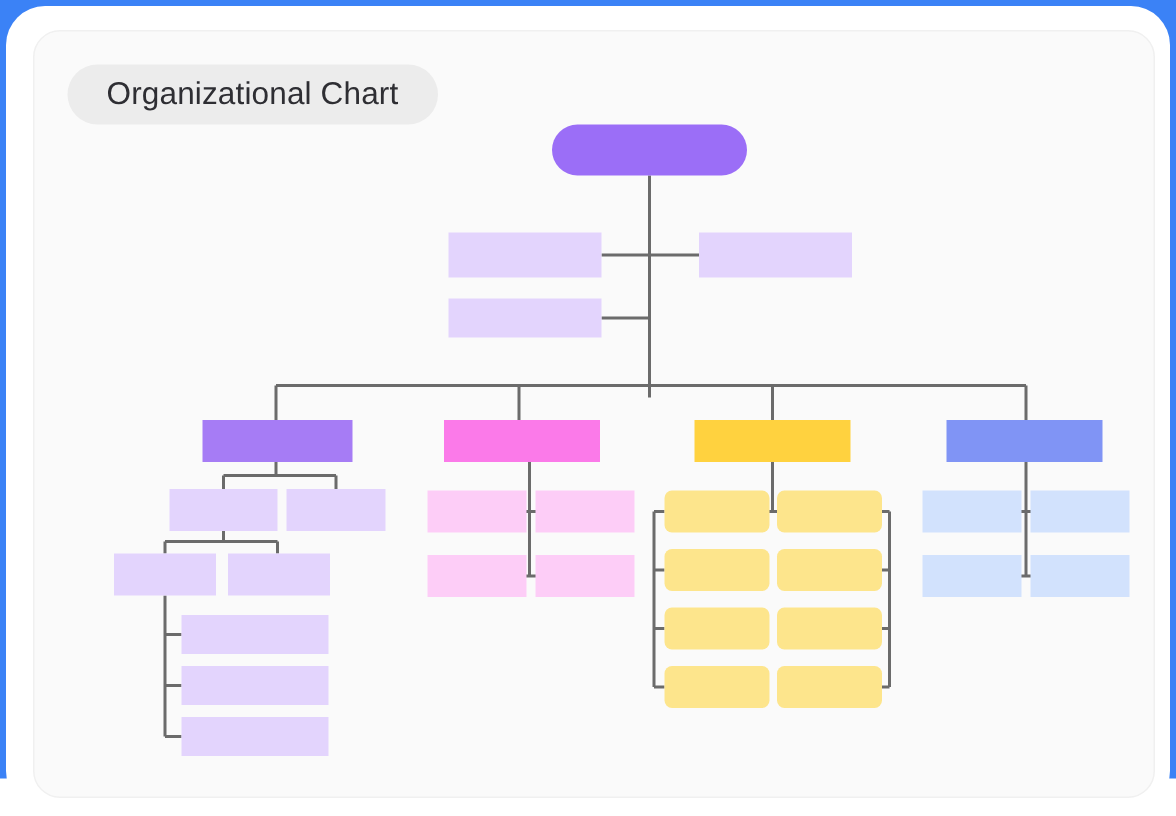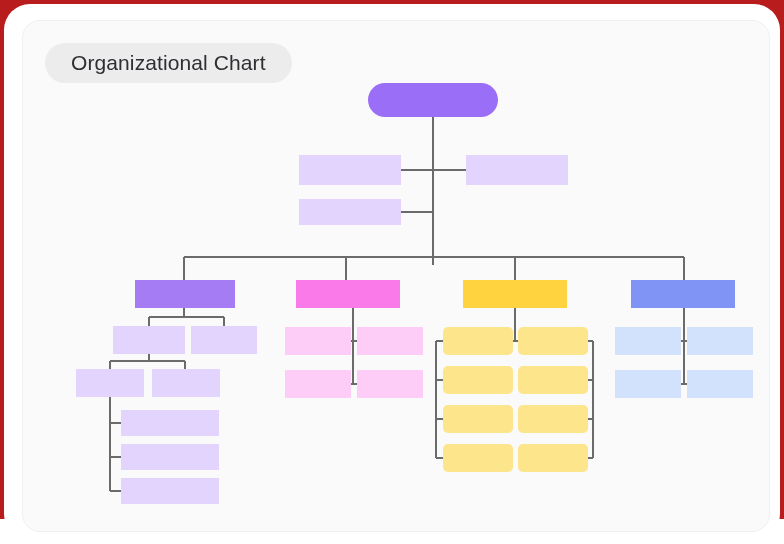--- a/index.html
+++ b/index.html
@@ -12,21 +12,21 @@
     width: 784px;
     height: 544px;
     font-family: "Liberation Sans", sans-serif;
     overflow: hidden;
   }
 
   #app-frame {
     position: relative;
     width: 784px;
     height: 519px;
-    background: #b91c1c;
+    background: #3b82f6;
     box-sizing: border-box;
   }
 
   
   #outer-shell {
     position: absolute;
     left: 4px;
     top: 4px;
     width: 776px;
     height: 536px;

